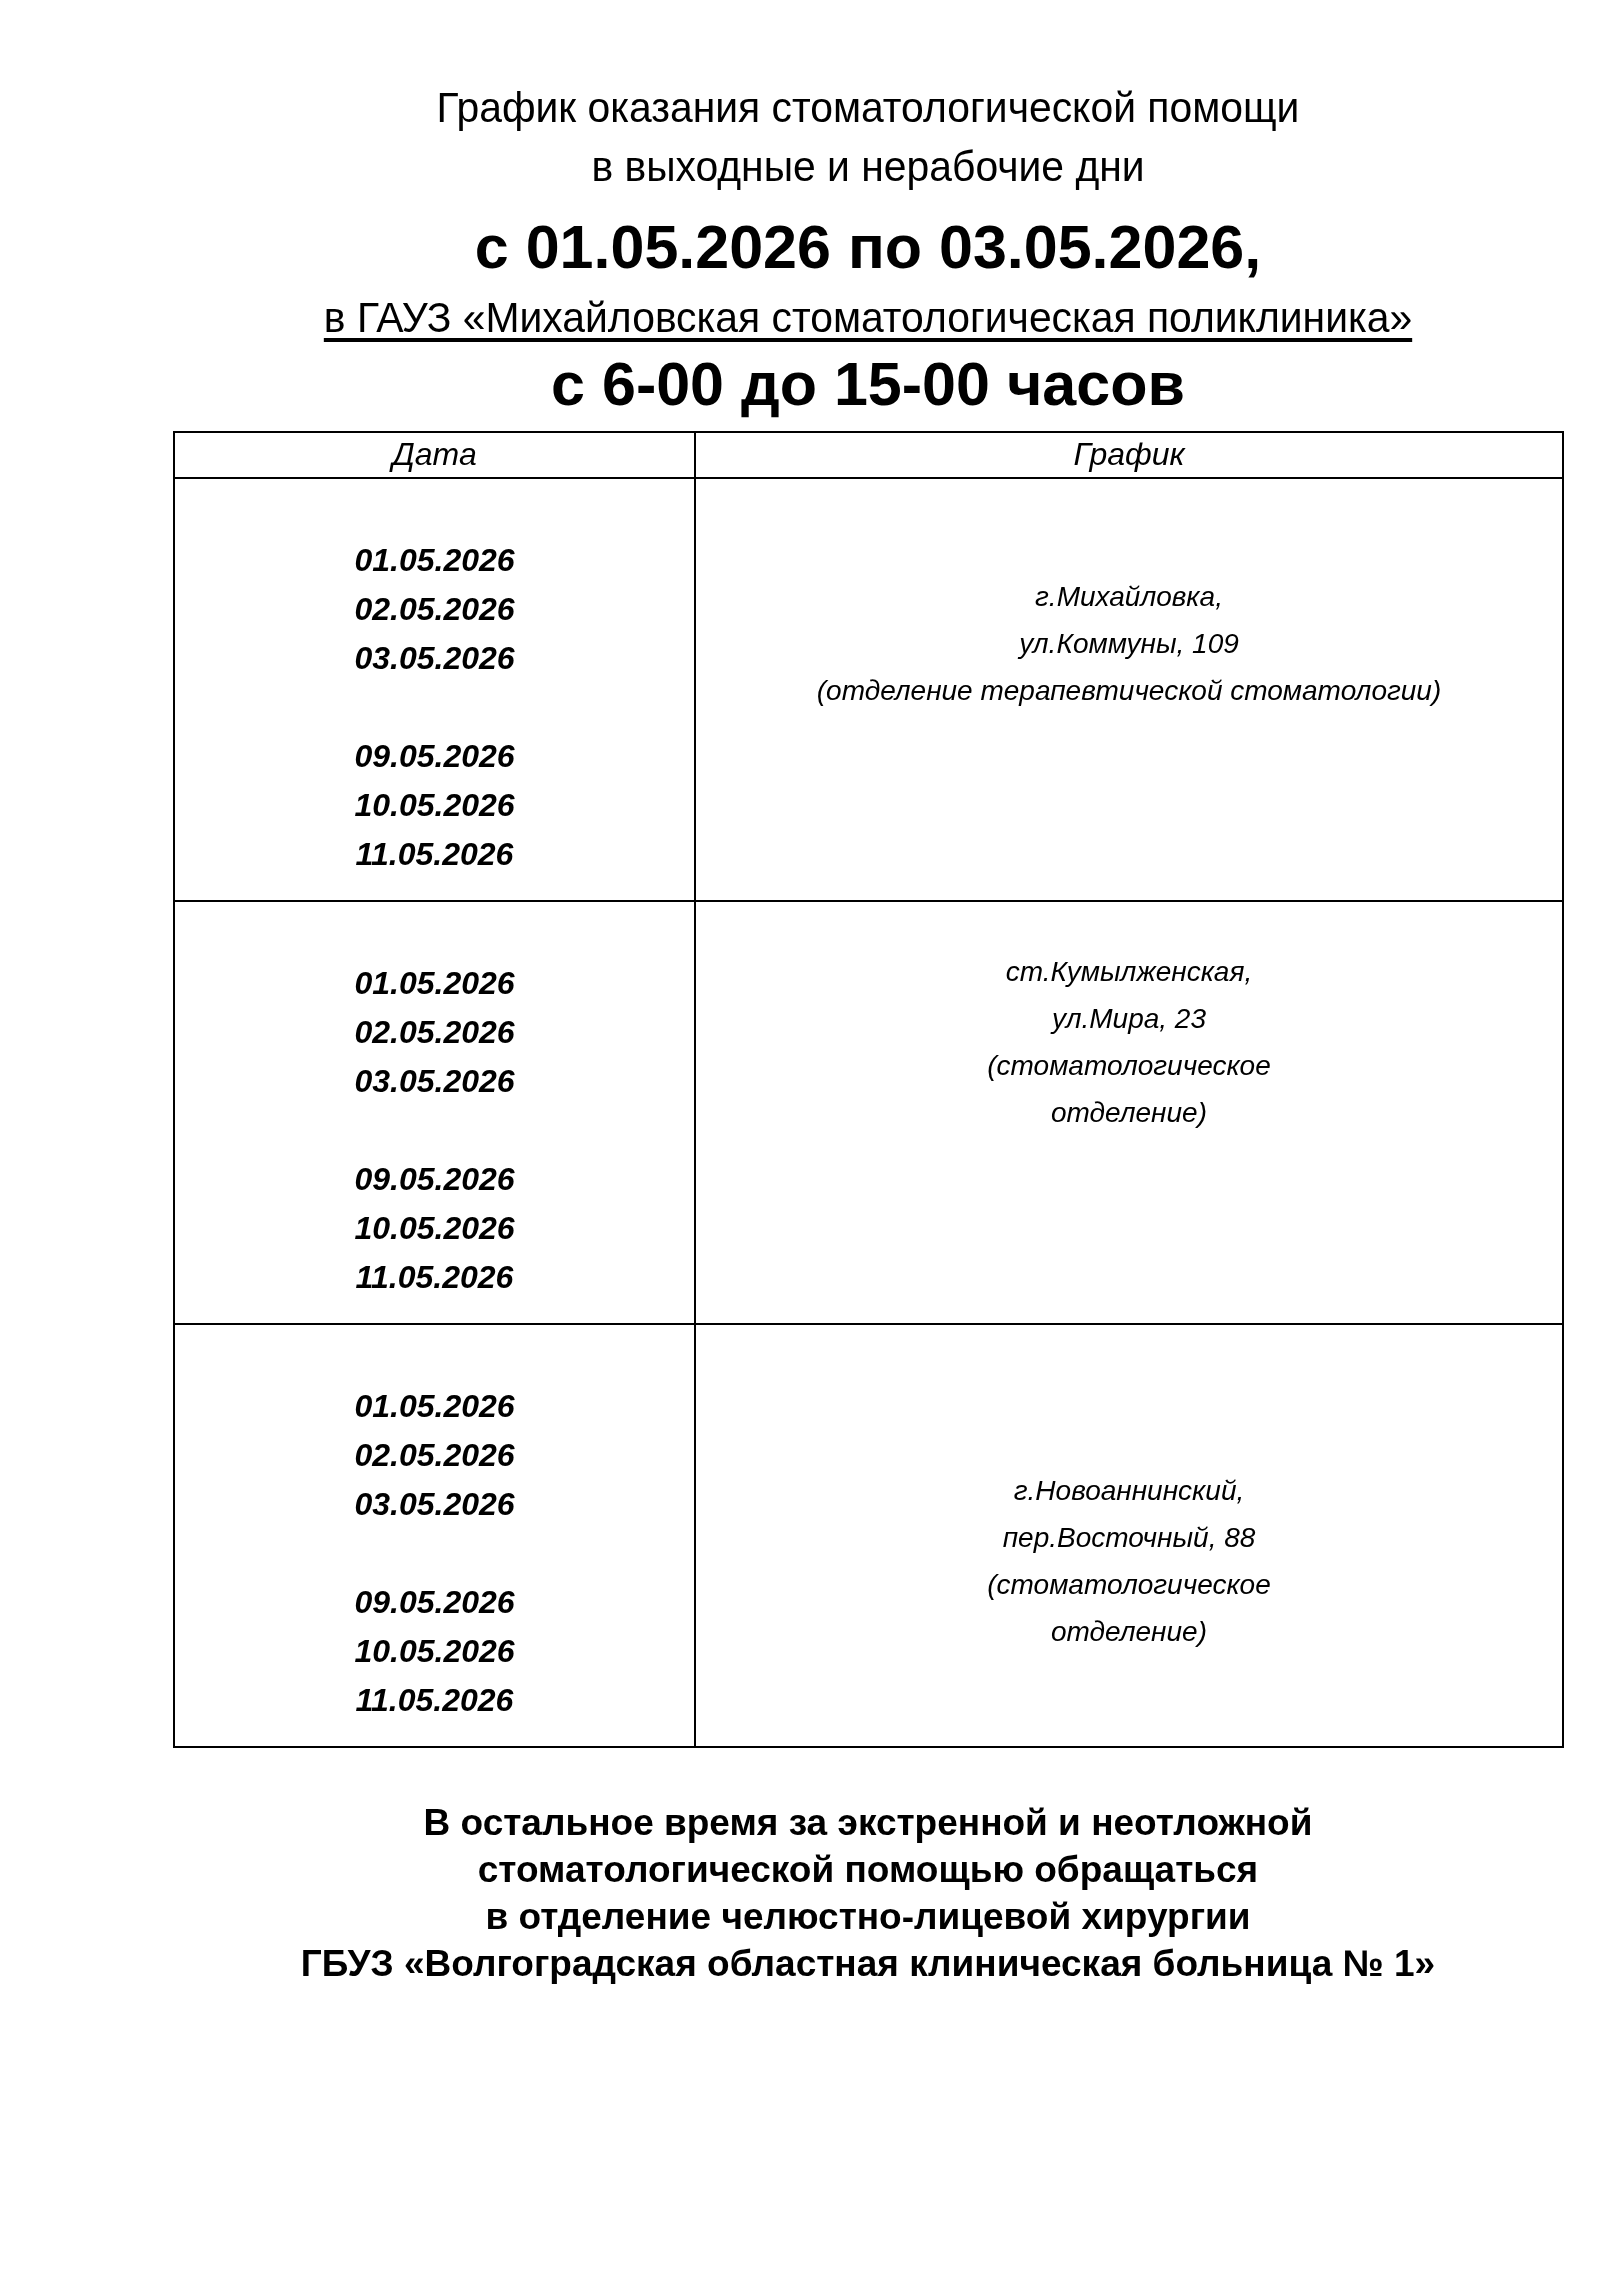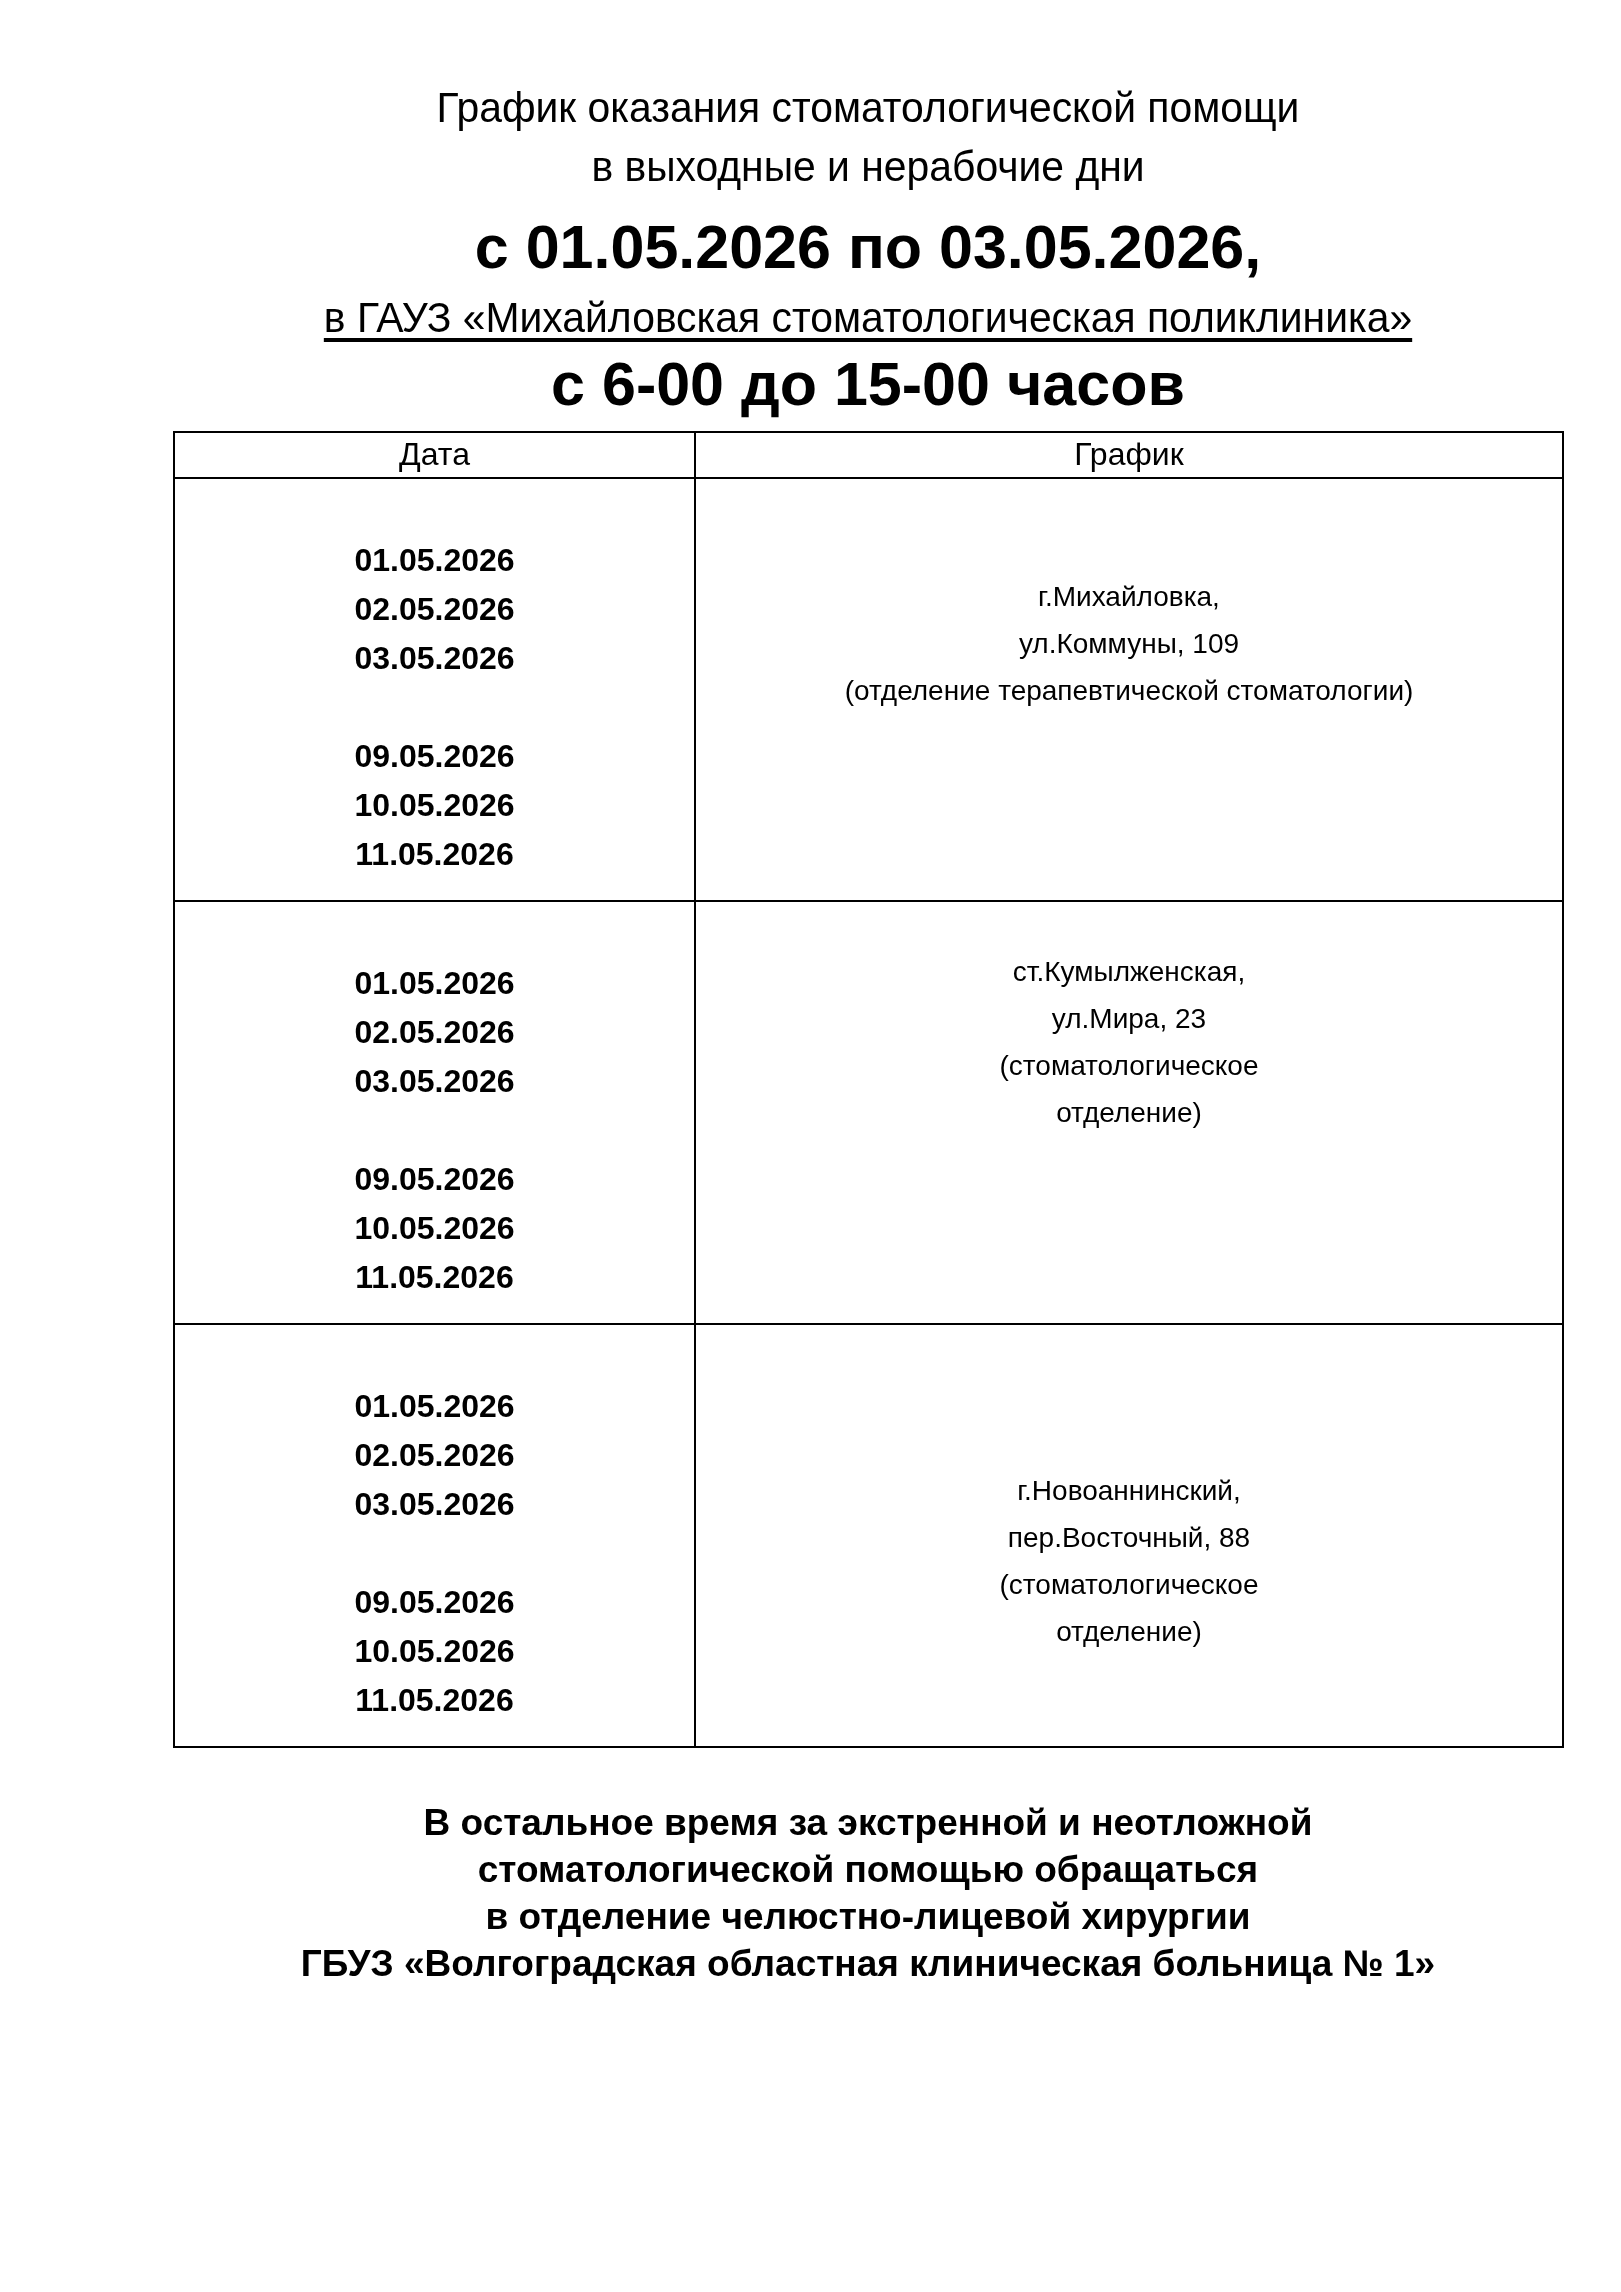--- a/index.html
+++ b/index.html
@@ -50,20 +50,21 @@
     font-size: 61px;
     line-height: 74px;
     font-weight: 700;
   }
 
   table.schedule {
     border-collapse: collapse;
     table-layout: fixed;
     width: 1390px;
     margin-top: 9.8px;
+    font-style: italic;
   }
   table.schedule th, table.schedule td {
     border: 2px solid #000000;
     padding: 0;
     text-align: center;
   }
   table.schedule tr:last-child td { border-bottom: 2.9px solid #000000; }
   th.hdr {
     height: 44px;
     font-weight: 400;

